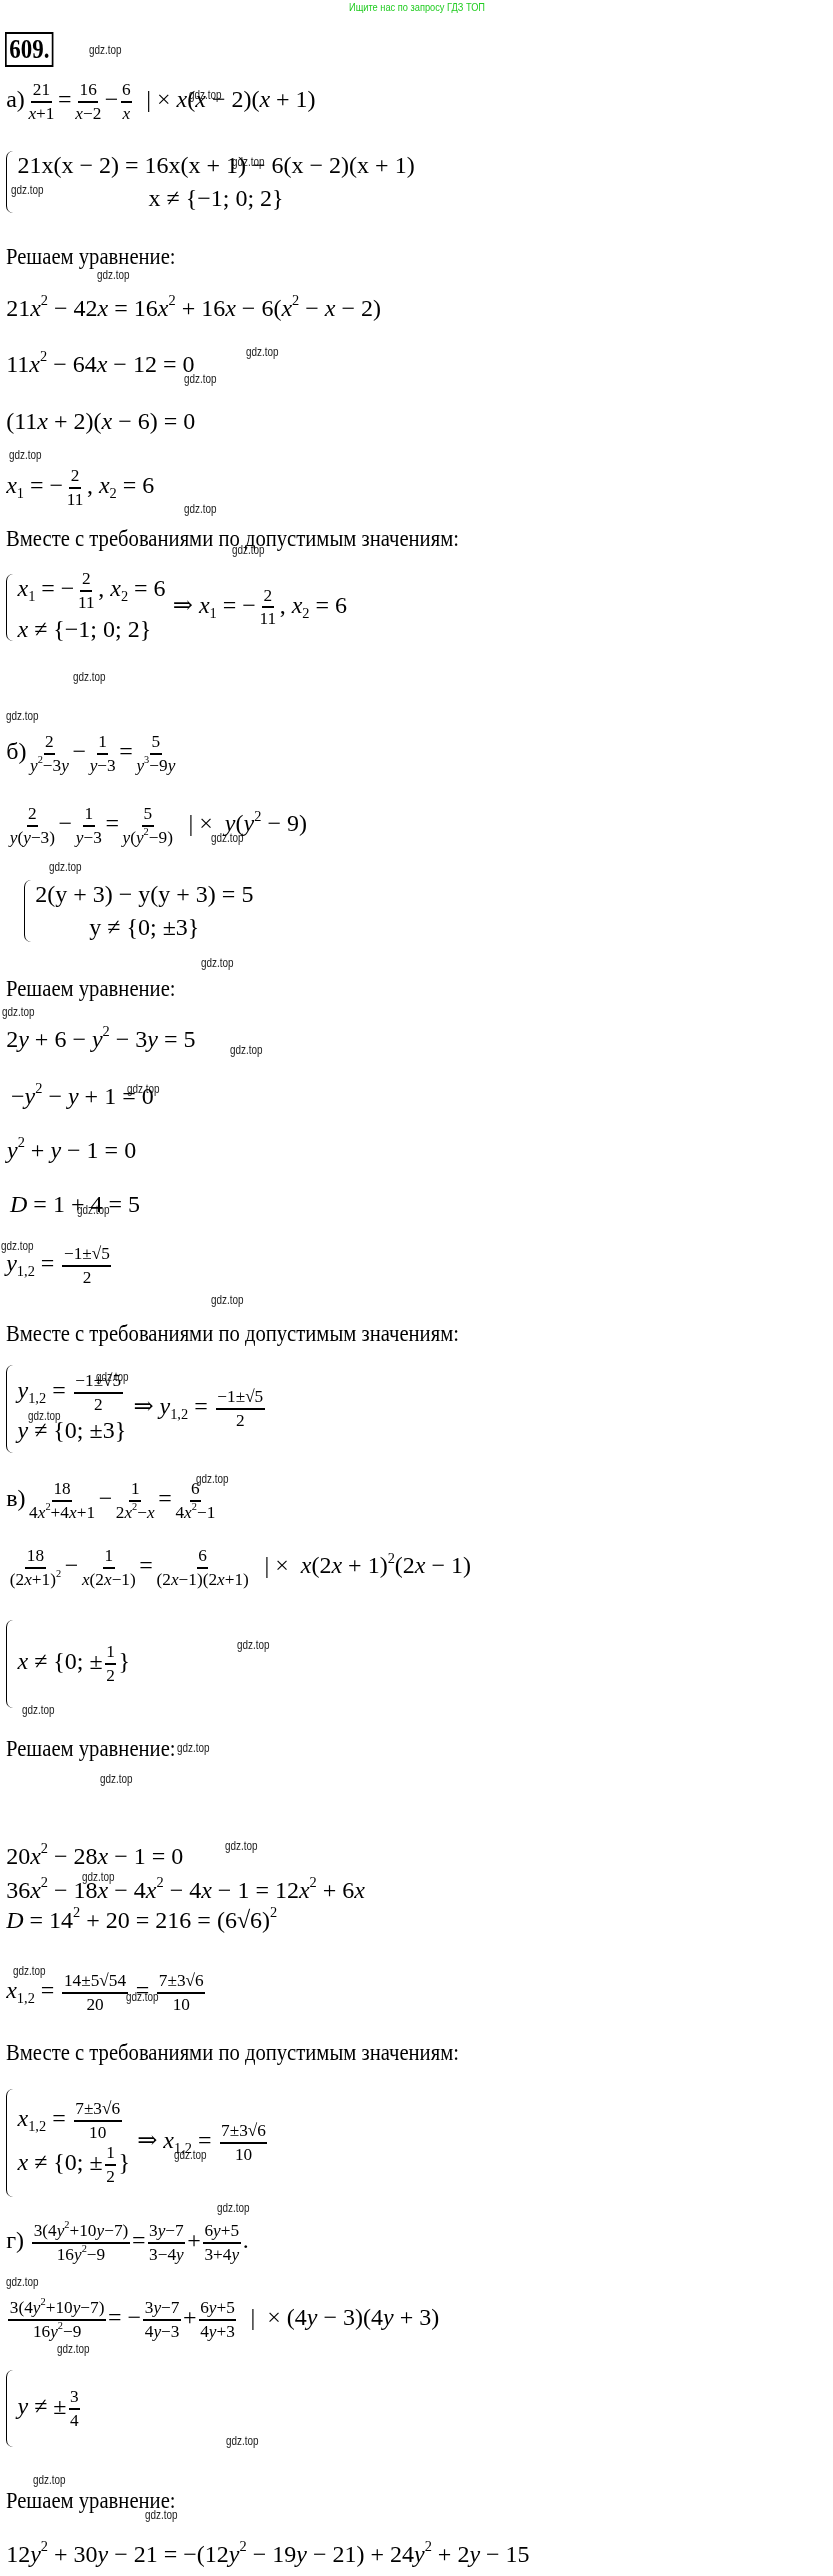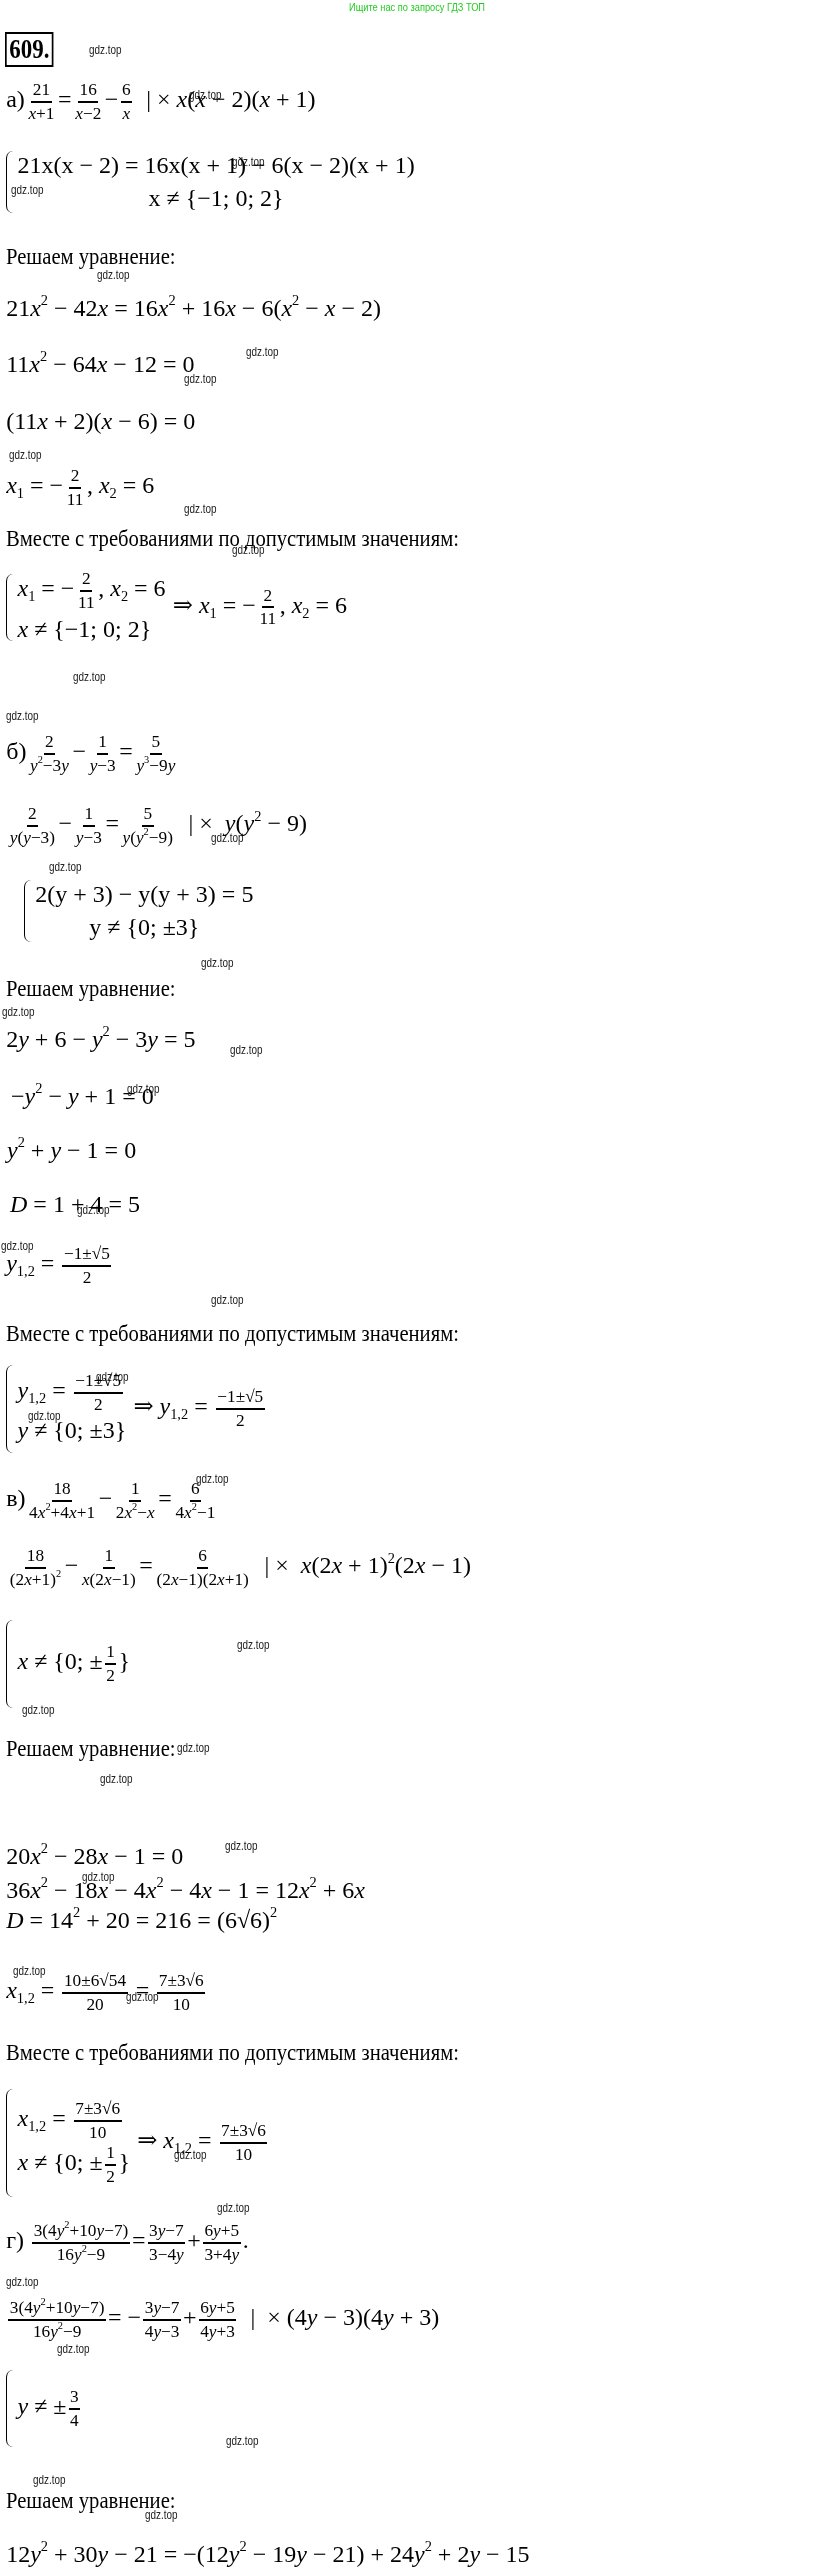--- a/index.html
+++ b/index.html
@@ -207,21 +207,21 @@
           <span class="num">1</span>
           <span class="den">2</span>
         </span>}</div>
   </div>
 </div>
 <div class="abs text" style="left:6.2px;top:1734px">Решаем уравнение:</div>
 <div class="abs line" style="left:6.2px;top:1876px">36<i>x</i><sup>2</sup> − 18<i>x</i> − 4<i>x</i><sup>2</sup> − 4<i>x</i> − 1 = 12<i>x</i><sup>2</sup> + 6<i>x</i></div>
 <div class="abs line" style="left:6.2px;top:1842px">20<i>x</i><sup>2</sup> − 28<i>x</i> − 1 = 0</div>
 <div class="abs line" style="left:6.2px;top:1906px"><i>D</i> = 14<sup>2</sup> + 20 = 216 = (6√6)<sup>2</sup></div>
 <div class="abs line" style="left:6.2px;top:1971px"><i>x</i><sub>1,2</sub> = <span class="frac">
-      <span class="num">10±6√54</span>
+      <span class="num">14±5√54</span>
       <span class="den">20</span>
     </span> = <span class="frac">
       <span class="num">7±3√6</span>
       <span class="den">10</span>
     </span></div>
 <div class="abs text" style="left:6.2px;top:2038px">Вместе с требованиями по допустимым значениям:</div>
 <div class="abs line sys" style="left:6.2px;top:2089px">
   <span class="brace" style="height:108px"></span>
   <div class="sysrows">
     <div><i>x</i><sub>1,2</sub> = <span class="frac">

